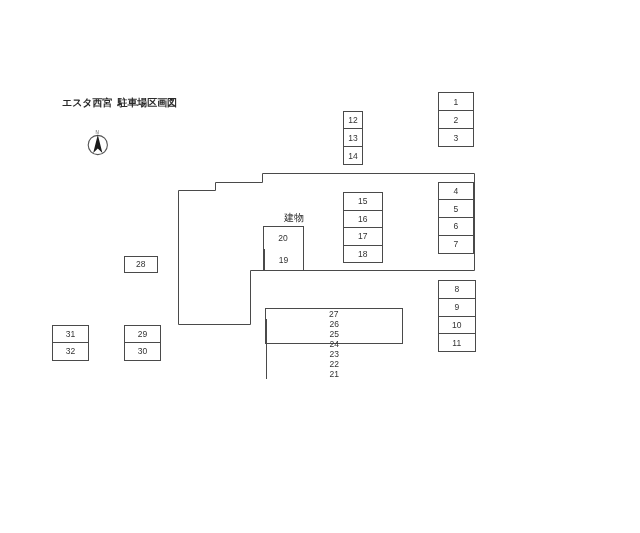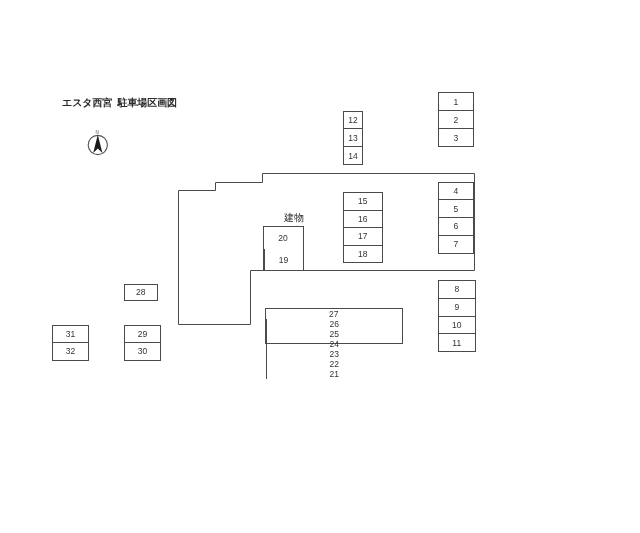--- a/index.html
+++ b/index.html
@@ -58,21 +58,21 @@
     <div>9</div>
     <div>10</div>
     <div>11</div>
 </div>
 
 <div class="grp rowg" style="left:262.5px;top:226.2px;width:41px;height:45.3px;">
   <div>20</div>
     <div>19</div>
 </div>
 
-<div class="grp colg" style="left:123.8px;top:284px;width:34px;height:16.5px;">
+<div class="grp colg" style="left:123.8px;top:256px;width:34px;height:16.5px;">
   <div>28</div>
 </div>
 
 <div class="grp colg" style="left:124px;top:325px;width:37px;height:35.5px;">
   <div>29</div>
     <div>30</div>
 </div>
 
 <div class="grp colg" style="left:52px;top:325px;width:37px;height:35.5px;">
   <div>31</div>

